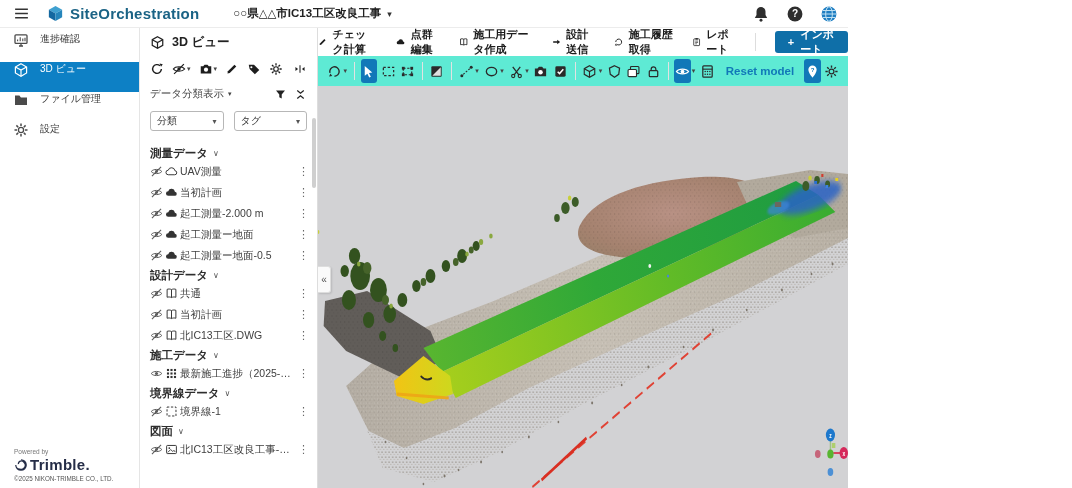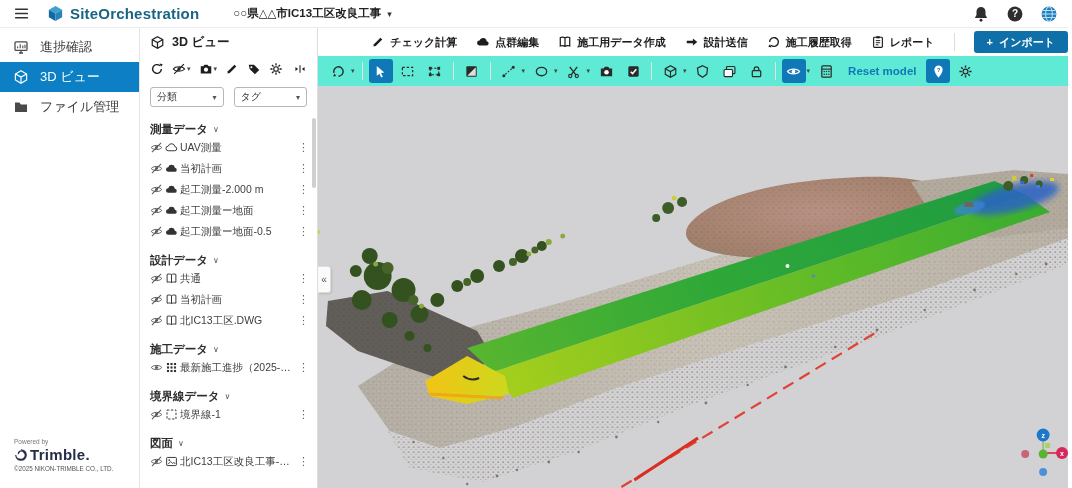--- a/index.html
+++ b/index.html
@@ -1,40 +1,40 @@
 <!DOCTYPE html>
 <html><head>
 <meta charset="utf-8">
 <style>
   * { margin:0; padding:0; box-sizing:border-box; }
   html,body { width:1072px; height:488px; overflow:hidden; background:#fff;
     font-family:"Liberation Sans","DejaVu Sans",sans-serif; }
-  .app { width:1068px; height:488px; display:flex; flex-direction:column; }
+  .app { width:848px; height:488px; display:flex; flex-direction:column; }
 
   
   .header { height:28px; flex:0 0 28px; display:flex; align-items:center;
     padding:0 10px; border-bottom:1px solid #ececec; background:#fff; }
   .hamburger { width:22px; height:22px; display:flex; align-items:center; justify-content:center; color:#333; cursor:pointer; }
   .logo { display:flex; align-items:center; gap:5px; margin-left:14px; }
   .logo-text { font-size:15px; font-weight:bold; color:#1b6385; letter-spacing:.2px; }
   .project { display:flex; align-items:center; gap:6px; margin-left:34px; font-size:11.5px; font-weight:bold; color:#222; cursor:pointer; }
   .project .caret { font-size:9px; color:#333; }
   .header-right { margin-left:auto; display:flex; align-items:center; gap:16px; }
   .hicon { width:18px; height:18px; display:flex; align-items:center; justify-content:center; color:#2e2e2e; cursor:pointer; }
 
   
   .main { flex:1; display:flex; min-height:0; }
 
   
   .rail { width:140px; flex:0 0 140px; border-right:1px solid #e5e5e5; position:relative; padding-top:4px; background:#fff; }
-  .rail-item { height:30px; display:flex; align-items:center; gap:11px; padding-left:13px; font-size:13px; color:#3c3c3c; cursor:pointer; }
+  .rail-item { height:30px; display:flex; gap:11px; padding-left:13px; font-size:10px; color:#3c3c3c; cursor:pointer; }
   .rail-item .ric { width:16px; height:16px; color:#4a4a4a; }
   .rail-item.active { background:#0d80c5; color:#fff; }
   .rail-item.active .ric { color:#fff; }
-  .rail-footer { position:absolute; left:0; right:0; bottom:16px; padding-left:14px; }
+  .rail-footer { position:absolute; left:0; right:0; bottom:6px; padding-left:14px; }
   .powered { font-size:6.5px; color:#777; margin-bottom:1px; }
   .trimble { display:flex; align-items:center; gap:2px; color:#252d47; }
   .trimble-name { font-size:15px; font-weight:bold; letter-spacing:.3px; }
   .copyright { font-size:6.3px; color:#555; margin-top:2px; }
 
   
   .panel { width:178px; flex:0 0 178px; border-right:1px solid #ddd; display:flex; flex-direction:column; background:#fff; position:relative; }
   .panel-title { height:28px; flex:0 0 28px; display:flex; align-items:center; gap:7px; padding:0 10px; font-size:12.5px; font-weight:bold; color:#222; }
   .panel-title .pic { width:15px; height:15px; color:#222; }
   .panel-tools { height:26px; flex:0 0 26px; display:flex; align-items:center; gap:8px; padding:0 10px; color:#1d1d1d; }
@@ -43,21 +43,21 @@
   .tiny-caret { font-size:7px; color:#444; }
   .ptool-right { margin-left:auto; }
   .panel-filter { height:24px; flex:0 0 24px; display:flex; align-items:center; gap:4px; padding:0 10px; font-size:10.5px; color:#444; }
   .panel-filter .ficons { margin-left:auto; display:flex; align-items:center; gap:7px; color:#222; }
   .panel-filter svg { width:13px; height:13px; }
   .panel-selects { height:30px; flex:0 0 30px; display:flex; align-items:center; gap:10px; padding:0 10px; }
   .sel { flex:1; height:20px; border:1px solid #b7b7b7; border-radius:3px; display:flex; align-items:center; justify-content:space-between; padding:0 6px; font-size:10px; color:#333; cursor:pointer; background:#fff; }
   .sel .caret { font-size:8px; color:#555; }
 
   .tree { flex:1; overflow:hidden; padding:2px 6px 0 10px; }
-  .tree-section { margin-top:11px; }
+  .tree-section { margin-top:2px; }
   .tree-section:first-child { margin-top:8px; }
   .section-title { display:flex; align-items:center; gap:5px; font-size:11.5px; font-weight:bold; color:#2e2e2e; cursor:pointer; }
   .section-title .chev { font-size:8px; color:#555; font-weight:normal; }
   .tree-row { height:21px; display:flex; align-items:center; gap:2px; font-size:10.5px; color:#404040; }
   .tree-row .eic { width:13px; height:13px; color:#5a5a5a; flex:0 0 13px; cursor:pointer; }
   .tree-row .tic { width:13px; height:13px; color:#333; flex:0 0 13px; }
   .tree-row .rname { flex:1; white-space:nowrap; overflow:hidden; text-overflow:ellipsis; }
   .tree-row .kebab { color:#666; font-size:11px; padding:0 2px; cursor:pointer; }
   .panel-scrollbar { position:absolute; right:1px; top:90px; width:4px; height:70px; background:#cfcfcf; border-radius:2px; }
 
@@ -146,20 +146,27 @@
             <path d="M2.4 5 8 8l5.6-3M8 8v6.2" fill="none" stroke="currentColor" stroke-width="1.2"></path>
           </svg>
         <span>3D ビュー</span>
       </div>
       <div class="rail-item">
         <svg class="ric" viewBox="0 0 16 16">
             <path d="M2 3.6h4.4l1.5 1.8H14V13H2Z" fill="currentColor"></path>
           </svg>
         <span>ファイル管理</span>
       </div>
+      <div class="rail-item">
+        <svg class="ric" viewBox="0 0 16 16">
+            <circle cx="8" cy="8" r="2.6" fill="none" stroke="currentColor" stroke-width="1.3"></circle>
+            <path d="M8 1.5V4M8 12v2.5M1.5 8H4M12 8h2.5M3.4 3.4l1.8 1.8M10.8 10.8l1.8 1.8M12.6 3.4l-1.8 1.8M5.2 10.8l-1.8 1.8" stroke="currentColor" stroke-width="1.5"></path>
+          </svg>
+        <span>設定</span>
+      </div>
       <div class="rail-footer">
         <div class="powered">Powered by</div>
         <div class="trimble">
           <svg width="14" height="14" viewBox="0 0 16 16">
               <path d="M8 2a6 6 0 1 1-6 6 4.6 4.6 0 0 0 4.6 4.6A4.6 4.6 0 0 0 11.2 4.8 3.4 3.4 0 0 0 5 7" fill="none" stroke="#252d47" stroke-width="1.4"></path>
             </svg>
           <span class="trimble-name">Trimble.</span>
         </div>
         <div class="copyright">©2025 NIKON-TRIMBLE CO., LTD.</div>
       </div>
@@ -212,20 +219,32 @@
               <path d="M8 1.5V4M8 12v2.5M1.5 8H4M12 8h2.5M3.4 3.4l1.8 1.8M10.8 10.8l1.8 1.8M12.6 3.4l-1.8 1.8M5.2 10.8l-1.8 1.8" stroke="currentColor" stroke-width="1.5"></path>
             </svg>
           </span>
         <span class="ptool ptool-right">
             <svg viewBox="0 0 16 16">
               <path d="M8 3.6v8.8" stroke="currentColor" stroke-width="1.2"></path>
               <polygon points="5.8,8 2.8,5.8 2.8,10.2" fill="currentColor"></polygon>
               <polygon points="10.2,8 13.2,5.8 13.2,10.2" fill="currentColor"></polygon>
             </svg>
           </span>
+      </div>
+      <div class="panel-filter">
+        <span>データ分類表示</span>
+        <span class="tiny-caret">▾</span>
+        <span class="ficons">
+          <svg viewBox="0 0 16 16">
+              <path d="M2.5 3h11L9.5 8v5L6.5 11.5V8Z" fill="currentColor"></path>
+            </svg>
+          <svg viewBox="0 0 16 16">
+              <path d="M4 3l4 3.5L12 3M4 13l4-3.5 4 3.5" fill="none" stroke="currentColor" stroke-width="1.5"></path>
+            </svg>
+        </span>
       </div>
       <div class="panel-selects">
         <div class="sel">
           <span>分類</span>
           <span class="caret">▾</span>
         </div>
         <div class="sel">
           <span>タグ</span>
           <span class="caret">▾</span>
         </div>

